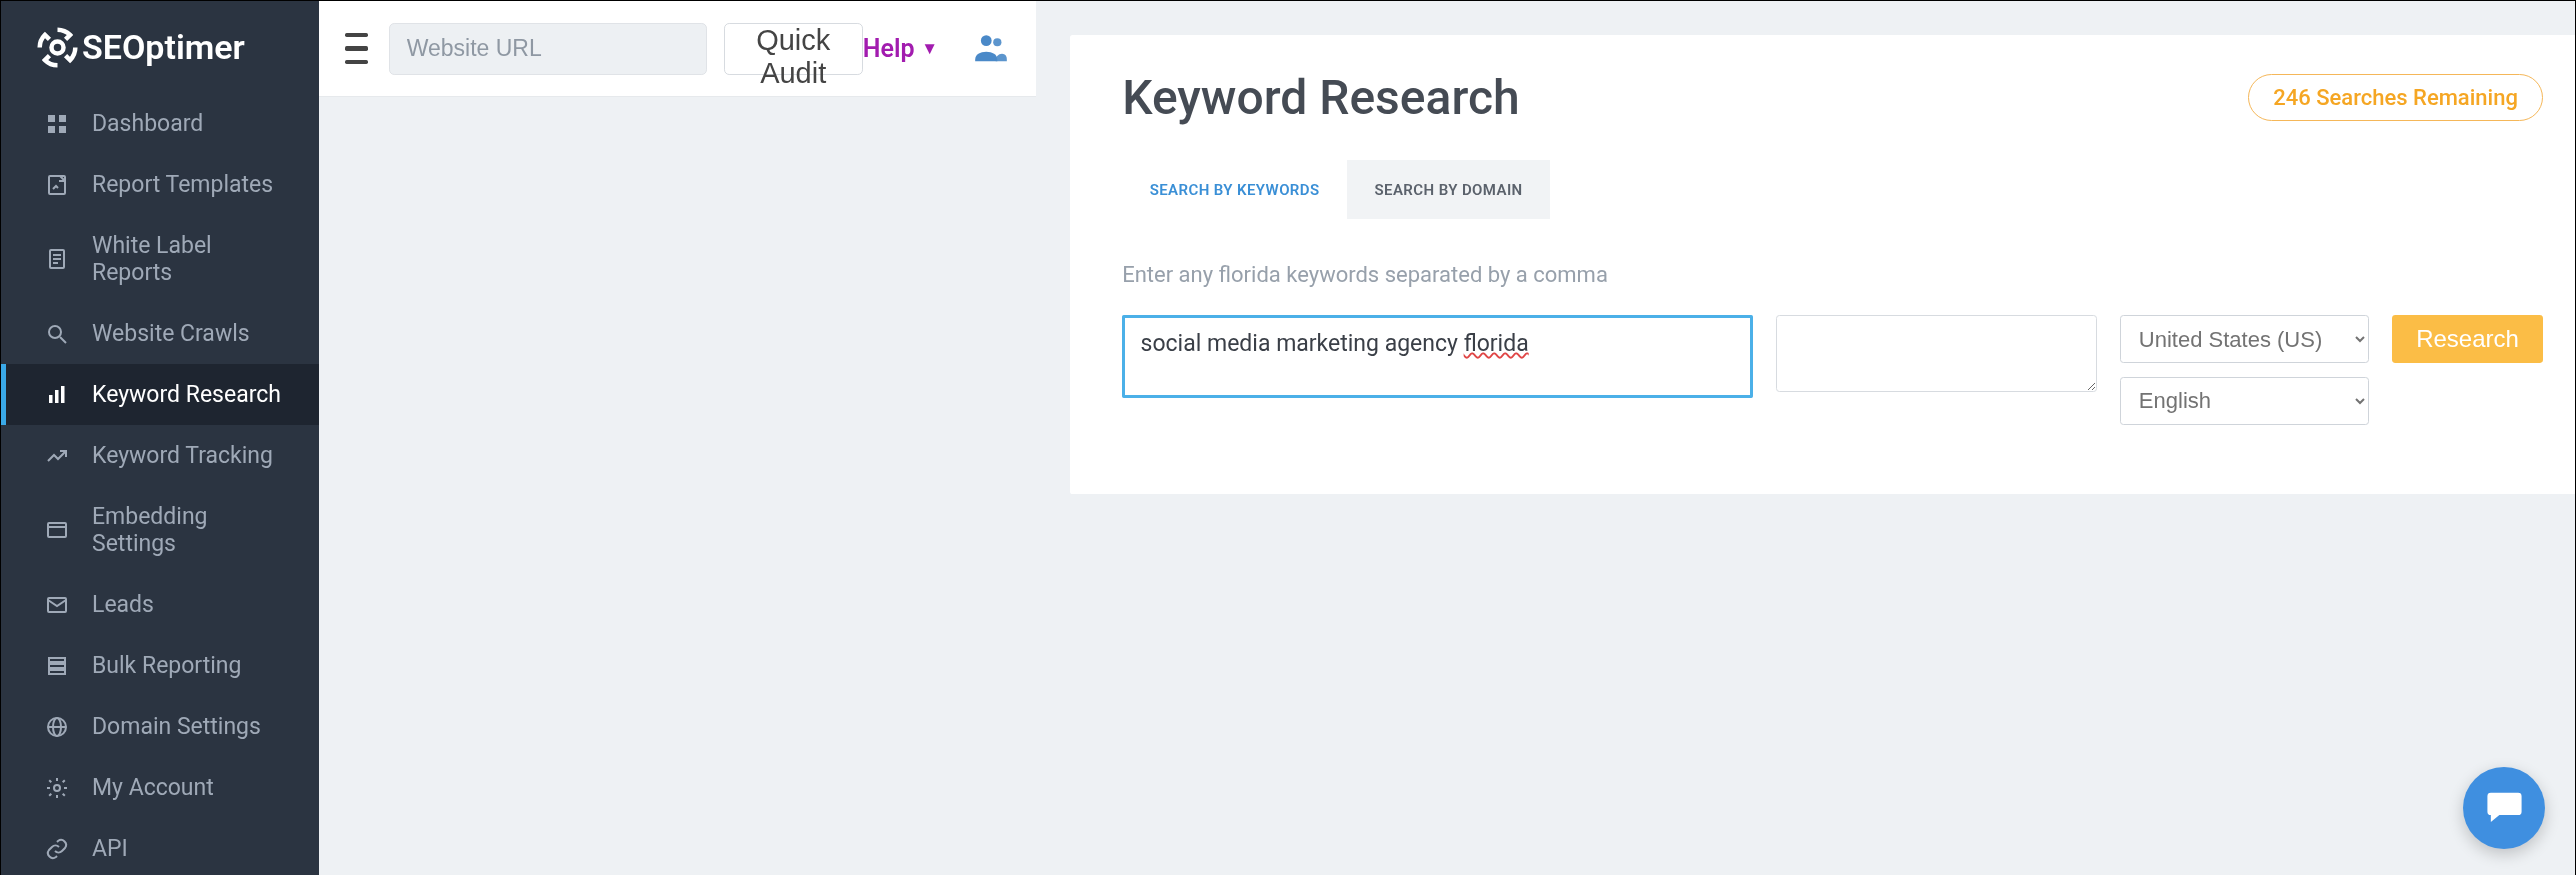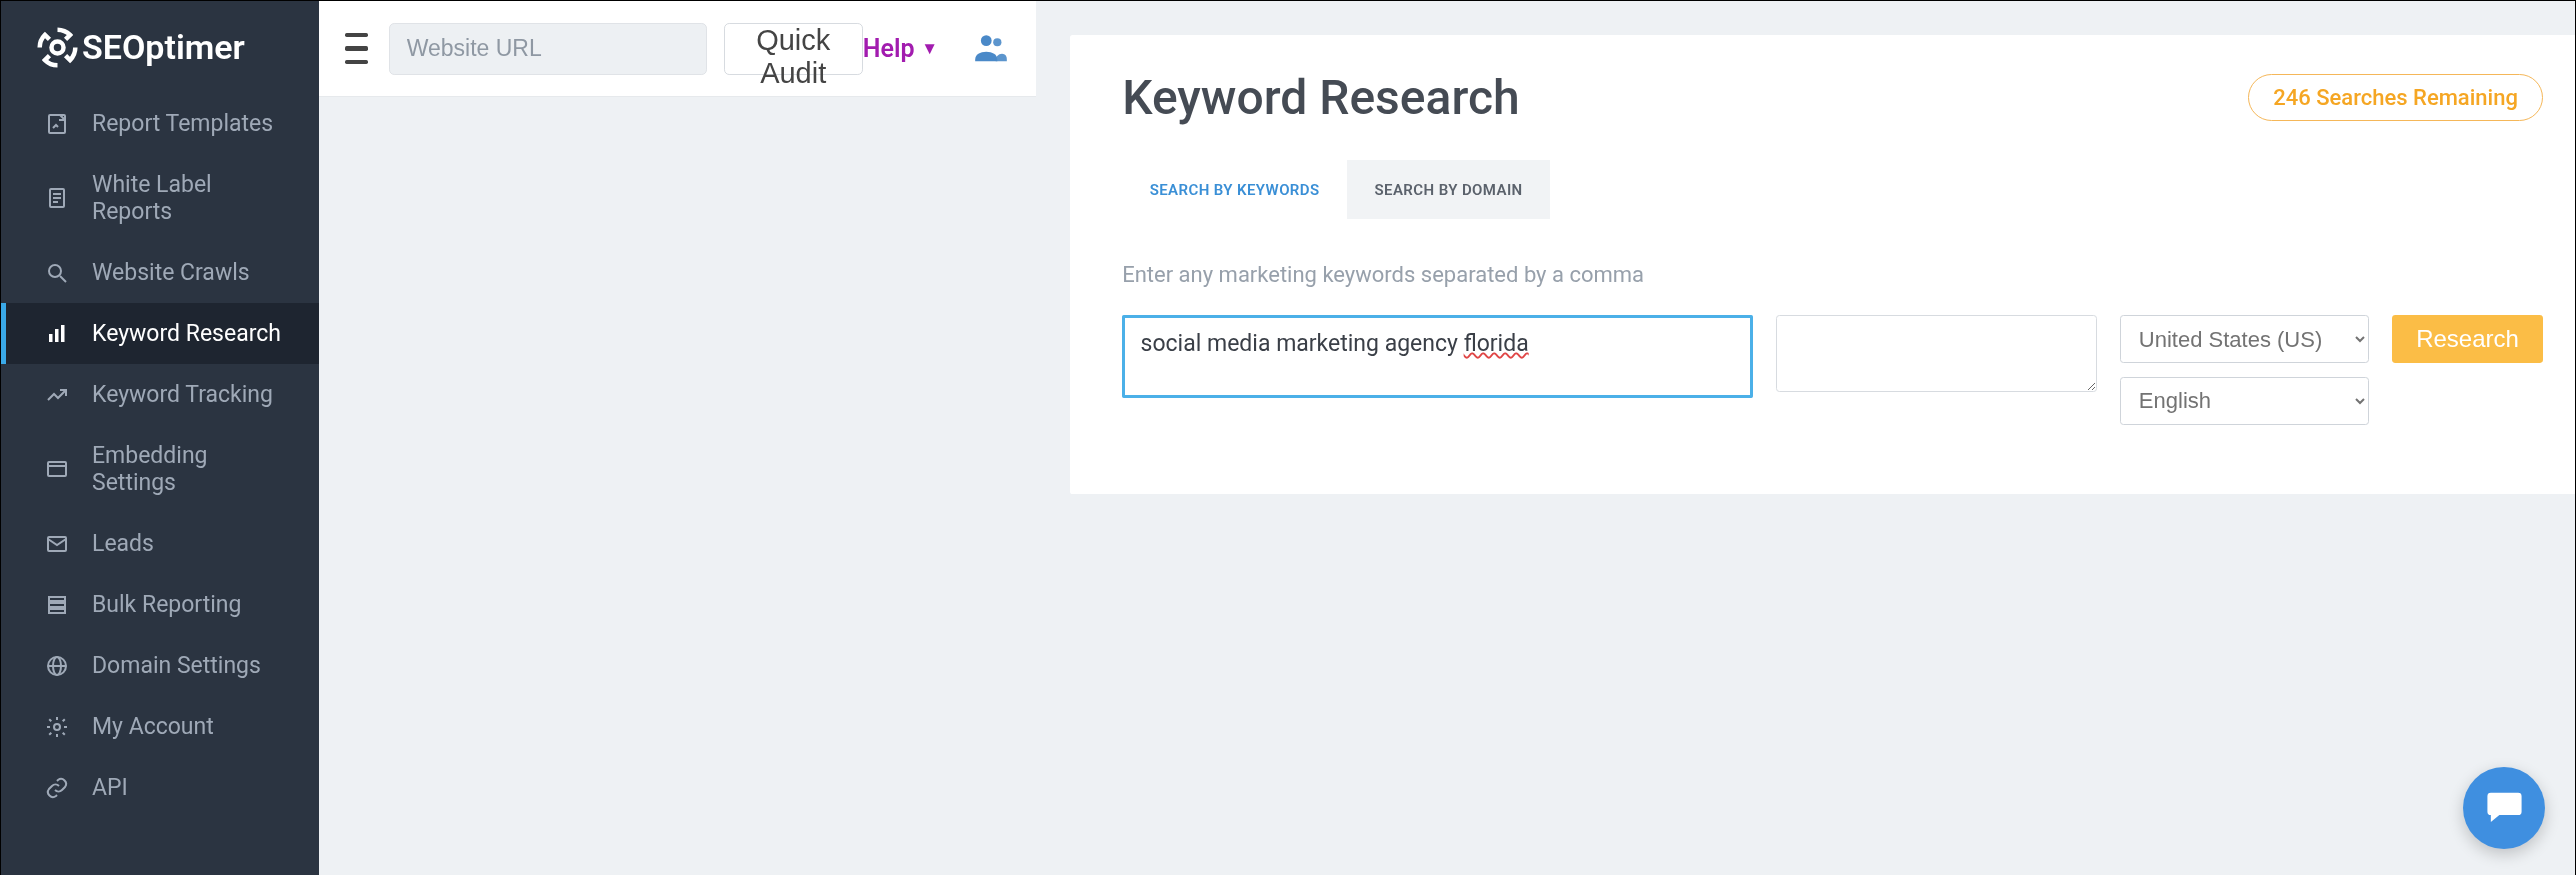--- a/index.html
+++ b/index.html
@@ -229,20 +229,31 @@
     <div class="logo">
       <span class="nav-icon">
         <svg width="45" height="45" viewBox="0 0 24 24" fill="none" stroke="#fff" stroke-width="2.4">
           <circle cx="12" cy="12" r="3.2"></circle>
           <path d="M12 2.5a9.5 9.5 0 0 1 6.7 2.8l-2.4 2.4M21.5 12a9.5 9.5 0 0 1-2.8 6.7l-2.4-2.4M12 21.5a9.5 9.5 0 0 1-6.7-2.8l2.4-2.4M2.5 12a9.5 9.5 0 0 1 2.8-6.7l2.4 2.4"></path>
         </svg>
       </span>
       <span>SEOptimer</span>
     </div>
     <ul class="nav-list" id="nav-list">
+        <li class="nav-item">
+          <span class="nav-icon">
+            <svg width="24" height="24" viewBox="0 0 24 24" fill="currentColor">
+              <rect x="3" y="3" width="7" height="7"></rect>
+              <rect x="14" y="3" width="7" height="7"></rect>
+              <rect x="3" y="14" width="7" height="7"></rect>
+              <rect x="14" y="14" width="7" height="7"></rect>
+            </svg>
+          </span>
+          <span>Dashboard</span>
+        </li>
         <li class="nav-item">
           <span class="nav-icon">
             <svg width="24" height="24" viewBox="0 0 24 24" fill="none" stroke="currentColor" stroke-width="2">
               <rect x="4" y="3" width="16" height="18" rx="1"></rect>
               <path d="M15 3l5 5M14 8h6"></path>
               <path d="M8 16l3-3 2 2"></path>
             </svg>
           </span>
           <span>Report Templates</span>
         </li>
@@ -374,21 +385,21 @@
         <div class="panel-header">
           <h1 class="page-title">Keyword Research</h1>
           <div class="badge-remaining">246 Searches Remaining</div>
         </div>
 
         <div class="tabs">
           <div class="tab active">SEARCH BY KEYWORDS</div>
           <div class="tab inactive">SEARCH BY DOMAIN</div>
         </div>
 
-        <div class="hint">Enter any marketing keywords separated by a comma</div>
+        <div class="hint">Enter any florida keywords separated by a comma</div>
 
         <div class="form-row">
           <div class="kw-box">
             <div class="kw-textarea" contenteditable="true" style=""><span>social media marketing agency </span><span class="wavy">florida</span></div>
           </div>
           <textarea class="kw-textarea-ext" style=""></textarea>
           <div class="selects">
             <select class="sel">
               <option>United States (US)</option>
             </select>

